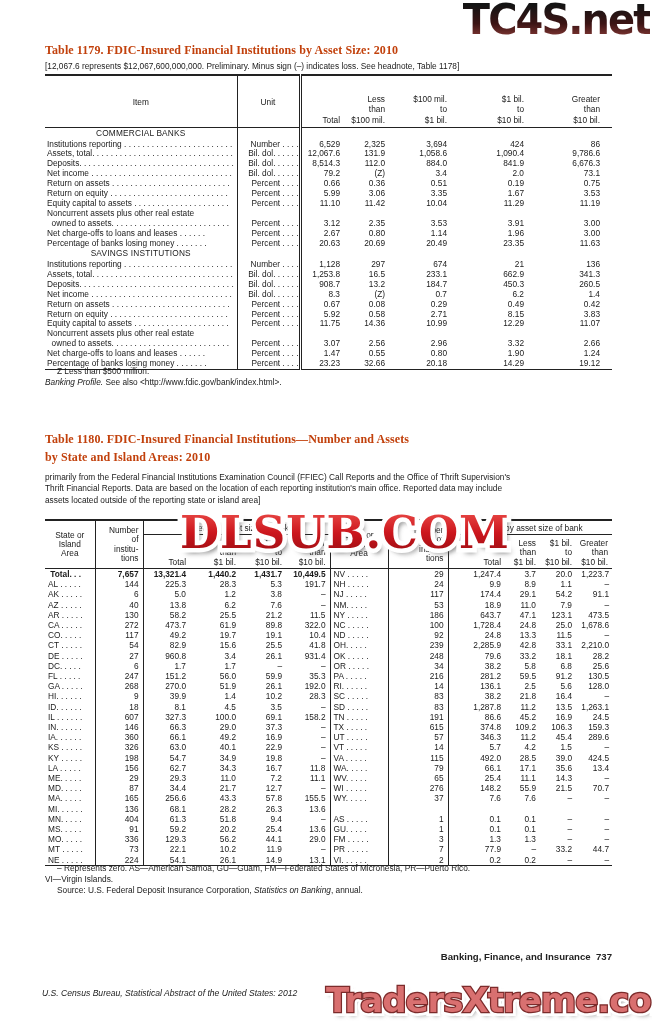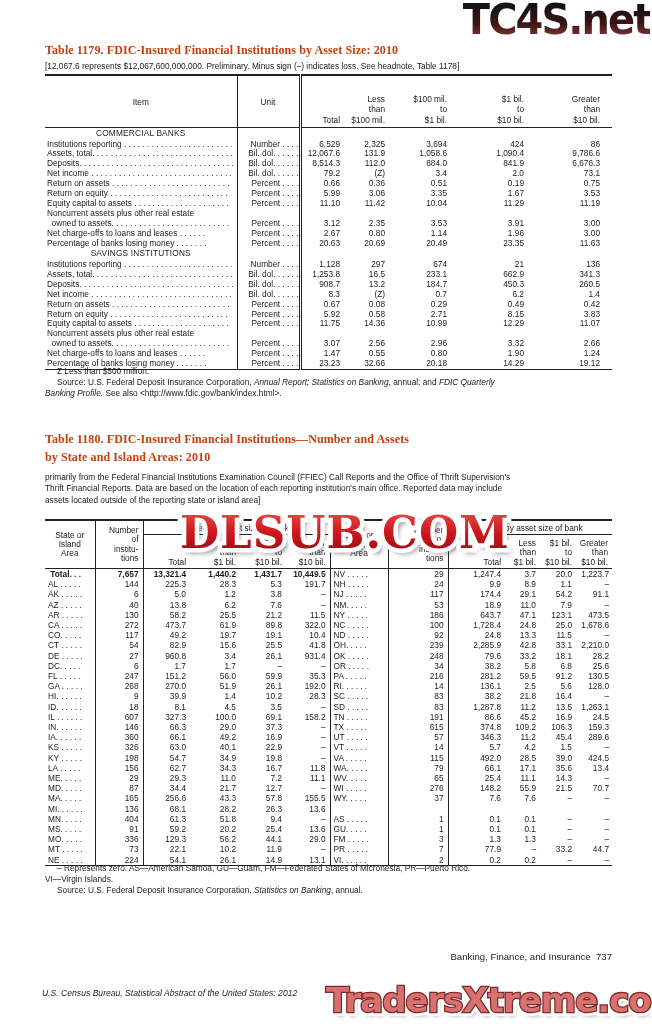--- a/index.html
+++ b/index.html
@@ -355,21 +355,20 @@
         <td class="num">32.66</td>
         <td class="num">20.18</td>
         <td class="num">14.29</td>
         <td class="num gt">19.12</td>
       </tr>
     </tbody>
 </table>
 
 <div class="abs footnote" style="top:366px;left:45px;width:567px;">
   <span class="ind">Z Less than $500 million.</span>
-  <span class="ind"><span>Source: U.S. Federal Deposit Insurance Corporation, </span><span class="it">Annual Report; Statistics on Banking</span><span>, annual; and </span><span class="it">FDIC Quarterly</span></span>
   <span class="noind"><span class="it">Banking Profile.</span><span> See also &lt;http://www.fdic.gov/bank/index.html&gt;.</span></span>
 </div>
 
 <div class="abs tbl-title" style="top:431px;left:45px;width:570px;">
   <span class="noind">Table 1180. FDIC-Insured Financial Institutions—Number and Assets</span>
   <span class="noind">by State and Island Areas: 2010</span>
 </div>
 <div class="abs headnote" style="top:472px;left:45px;width:570px;">
   <span class="noind">primarily from the Federal Financial Institutions Examination Council (FFIEC) Call Reports and the Office of Thrift Supervision's</span>
   <span class="noind">Thrift Financial Reports. Data are based on the location of each reporting institution's main office. Reported data may include</span>
@@ -871,21 +870,21 @@
       </tr>
     </tbody>
 </table>
 
 <div class="abs footnote" style="top:863px;left:45px;width:567px;">
   <span class="ind">– Represents zero. AS—American Samoa, GU—Guam, FM—Federated States of Micronesia, PR—Puerto Rico.</span>
   <span class="noind">VI—Virgin Islands.</span>
   <span class="ind"><span>Source: U.S. Federal Deposit Insurance Corporation, </span><span class="it">Statistics on Banking</span><span>, annual.</span></span>
 </div>
 
-<div class="abs pfoot" style="top:951px;right:40px;">Banking, Finance, and Insurance  737</div>
+<div class="abs pfoot" style="top:951px;right:40px;font-weight:bold;">Banking, Finance, and Insurance  737</div>
 <div class="abs pfoot-small" style="top:988px;left:42px;">U.S. Census Bureau, Statistical Abstract of the United States: 2012</div>
 
 <div class="abs" id="wm-top">TC4S.net</div>
 
 <div class="abs wm-stack" id="wm-mid">
   <span class="back">DLSUB.COM</span>
   <span class="front">DLSUB.COM</span>
 </div>
 
 <div class="abs wm-stack" id="wm-bot">

